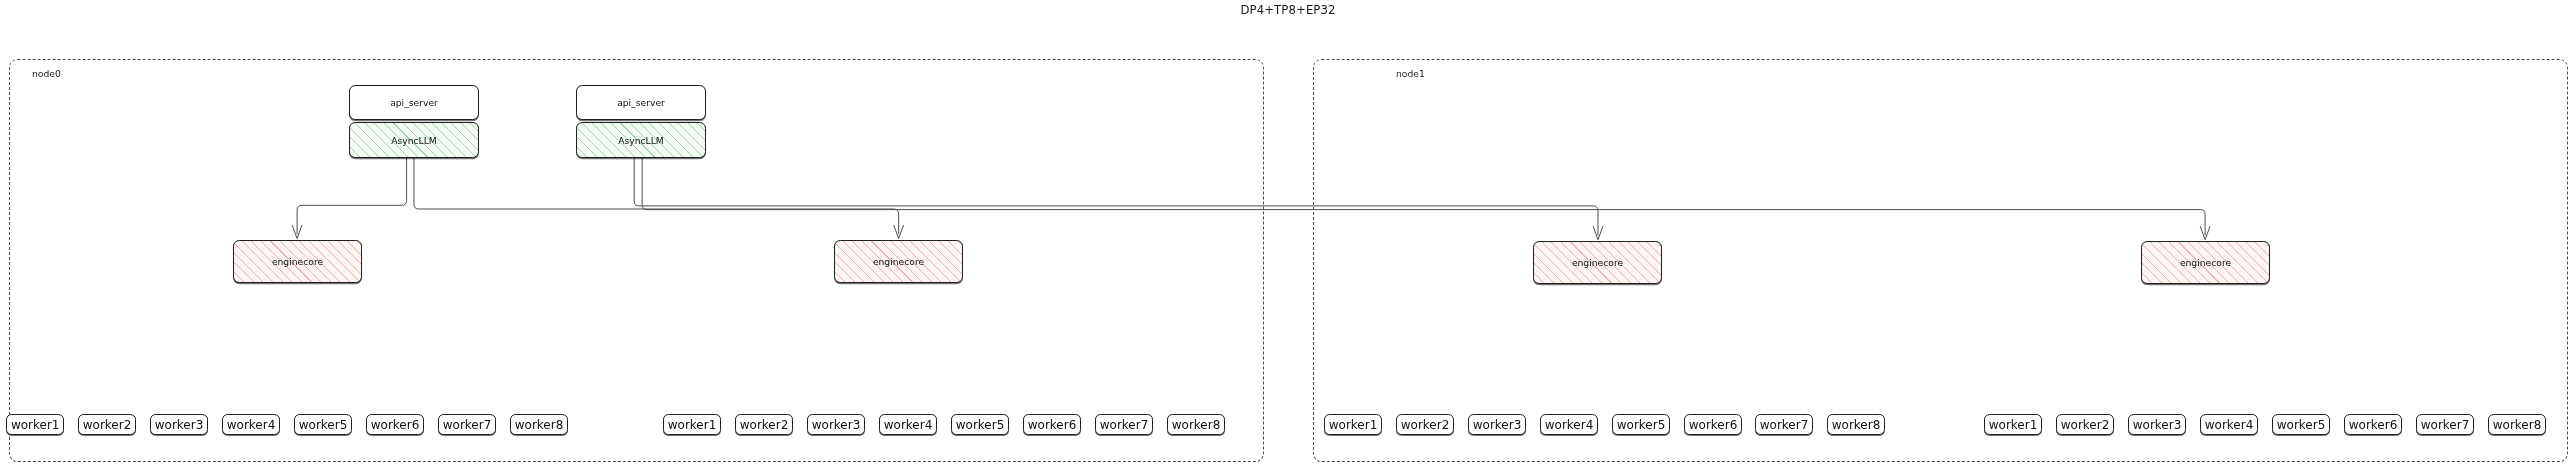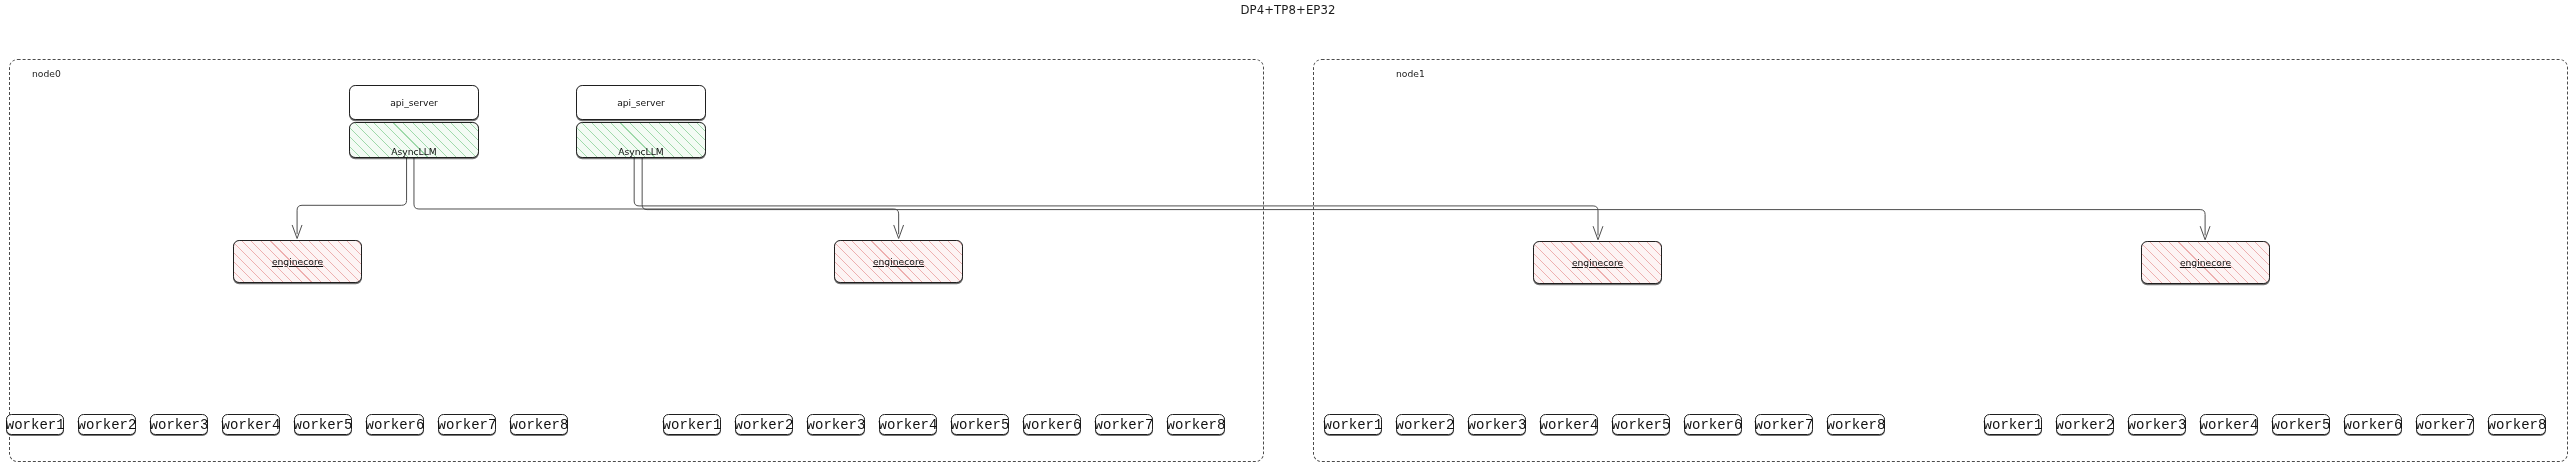--- a/index.html
+++ b/index.html
@@ -55,41 +55,38 @@
   .box-apiserver{background:#ffffff;}
 
   .box-asyncllm{
     background-color:#f3fbf4;
     background-image:repeating-linear-gradient(
         45deg,
         rgba(90,190,110,.55) 0px,
         rgba(90,190,110,.55) 0.8px,
         rgba(0,0,0,0) 0.8px,
         rgba(0,0,0,0) 6.8px);
-    align-items:flex-end;
   }
 
   .box-enginecore{
     background-color:#fdf4f4;
     background-image:repeating-linear-gradient(
         45deg,
         rgba(225,120,120,.55) 0px,
         rgba(225,120,120,.55) 0.8px,
         rgba(0,0,0,0) 0.8px,
         rgba(0,0,0,0) 6.8px);
-    text-decoration:underline;
   }
 
   .box-worker{
     background:#ffffff;
     border-radius:5.5px;
     border-width:1.2px;
-    font-size:14px;
+    font-size:12px;
     box-shadow:0 0.9px 0 rgba(0,0,0,.55);
-    font-family:Liberation Mono, monospace;
   }
 
   
   #wires{position:absolute;left:0;top:0;width:2576px;height:469px;pointer-events:none;}
   #wires path{fill:none;stroke:#4a4a4a;stroke-width:1.6px;}
   #wires .arrowhead{fill:none;stroke:#4a4a4a;stroke-width:1.6px;}
 </style>
 </head>
 <body>
 

